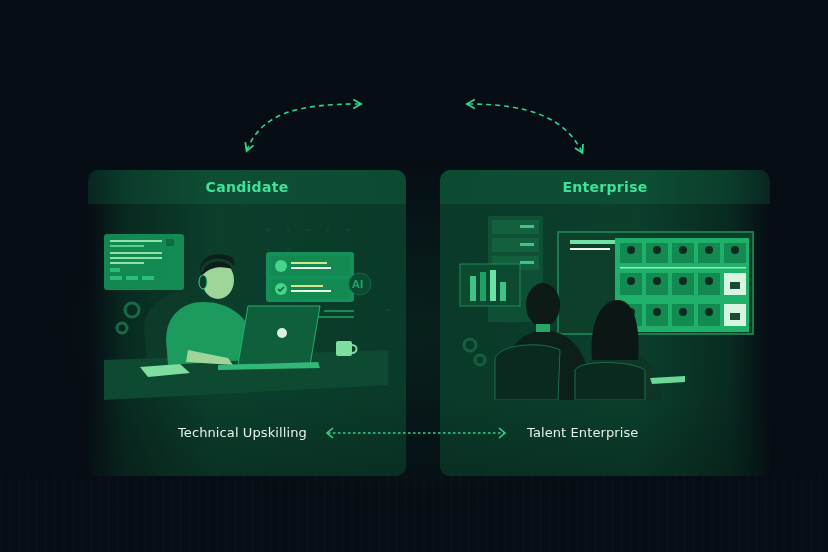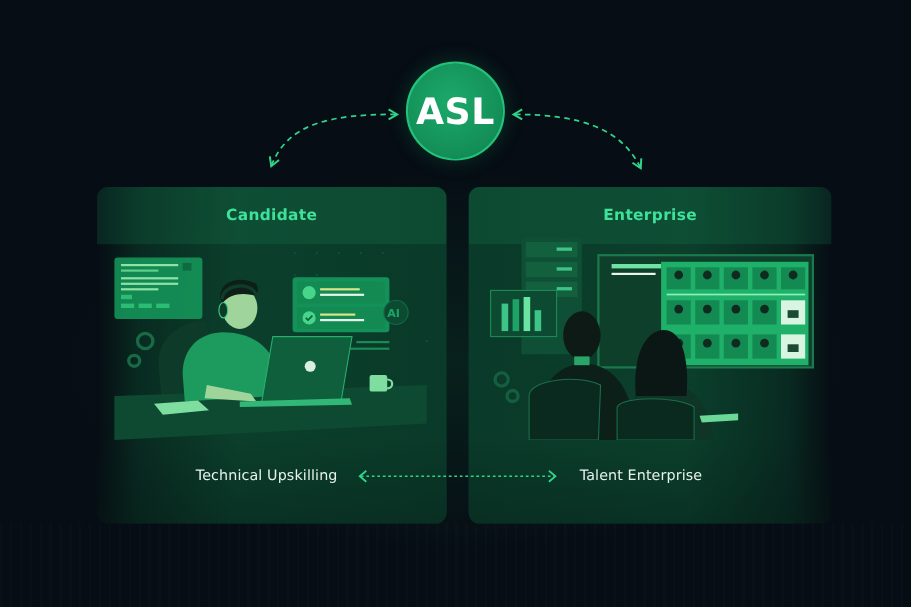--- a/index.html
+++ b/index.html
@@ -15,23 +15,23 @@
     background: radial-gradient(circle at 45% 40%, #1ca96a 0%, #128c55 75%, #0f7a49 100%);
     border: 2px solid #23c27a; display: flex; align-items: center; justify-content: center;
     box-shadow: 0 0 18px rgba(25,170,100,0.25); }
   .asl-label { color: #ffffff; font-family: "DejaVu Sans", sans-serif; font-weight: bold; font-size: 33px; letter-spacing: 0.5px; }
 
   .arrows { position: absolute; left: 0; top: 0; width: 828px; height: 552px; pointer-events: none; }
 
   .panel { position: absolute; top: 170px; height: 306px; border-radius: 10px; overflow: hidden; }
   .panel-left { left: 88px; width: 318px;
     background: linear-gradient(90deg, rgba(6,13,20,1) 0%, rgba(10,60,40,0.6) 12%, #0b3f2c 40%, #0a3a29 100%); }
-  .panel-right { left: 426px; width: 330px;
+  .panel-right { left: 440px; width: 330px;
     background: linear-gradient(270deg, rgba(6,13,20,1) 0%, rgba(10,60,40,0.6) 12%, #0b3f2c 40%, #0a3a29 100%); padding-left: 43px; }
-  .panel-head { position: absolute; left: 0; top: 0; right: 0; height: 52px;
+  .panel-head { position: absolute; left: 0; top: 0; right: 0; height: 34px;
     background: rgba(30,150,95,0.18); display: flex; align-items: center; justify-content: center; }
   .panel-title { color: #3ee39a; font-weight: bold; font-size: 14px; letter-spacing: 0.3px; }
   .panel-fade-bottom { position: absolute; left: 0; right: 0; bottom: 0; height: 80px;
     background: linear-gradient(180deg, rgba(0,0,0,0) 0%, rgba(6,25,20,0.35) 100%); }
 
   .illus { position: absolute; top: 40px; left: 0; width: 100%; height: 190px; }
 
   .caption { position: absolute; top: 425px; color: #e6f2ec; font-size: 13px; letter-spacing: 0.1px; }
   .caption-left { left: 178px; }
   .caption-right { left: 527px; }
@@ -47,23 +47,20 @@
   <svg class="arrows" viewBox="0 0 828 552">
     <defs>
       <marker id="ah" viewBox="0 0 10 10" refX="7" refY="5" markerWidth="7" markerHeight="7" orient="auto-start-reverse">
         <path d="M1,1 L8,5 L1,9" fill="none" stroke="#2fd58b" stroke-width="1.6"></path>
       </marker>
     </defs>
     <path d="M360,104 C300,104 262,112 247,150" fill="none" stroke="#2fd58b" stroke-width="1.6" stroke-dasharray="5,4" marker-start="url(#ah)" marker-end="url(#ah)"></path>
     <path d="M468,104 C530,104 565,118 582,152" fill="none" stroke="#2fd58b" stroke-width="1.6" stroke-dasharray="5,4" marker-start="url(#ah)" marker-end="url(#ah)"></path>
   </svg>
 
-  <div class="asl-circle">
-    <span class="asl-label">ASL</span>
-  </div>
 
   <div class="panel panel-left">
     <div class="panel-head">
       <span class="panel-title">Candidate</span>
     </div>
     <svg class="illus" viewBox="0 0 318 190">
 
       <g fill="#1b6a47" opacity="0.5">
         <circle cx="180" cy="20" r="1"></circle>
           <circle cx="200" cy="20" r="1"></circle>

